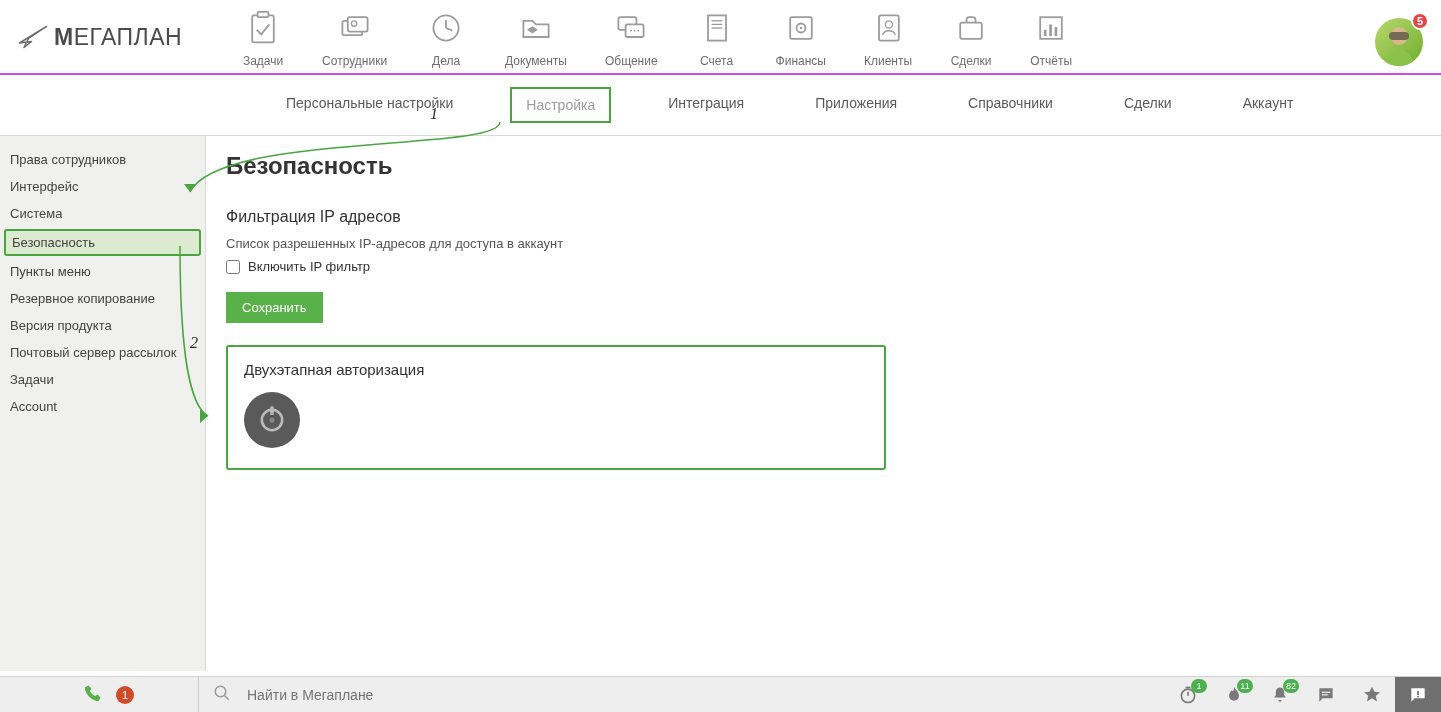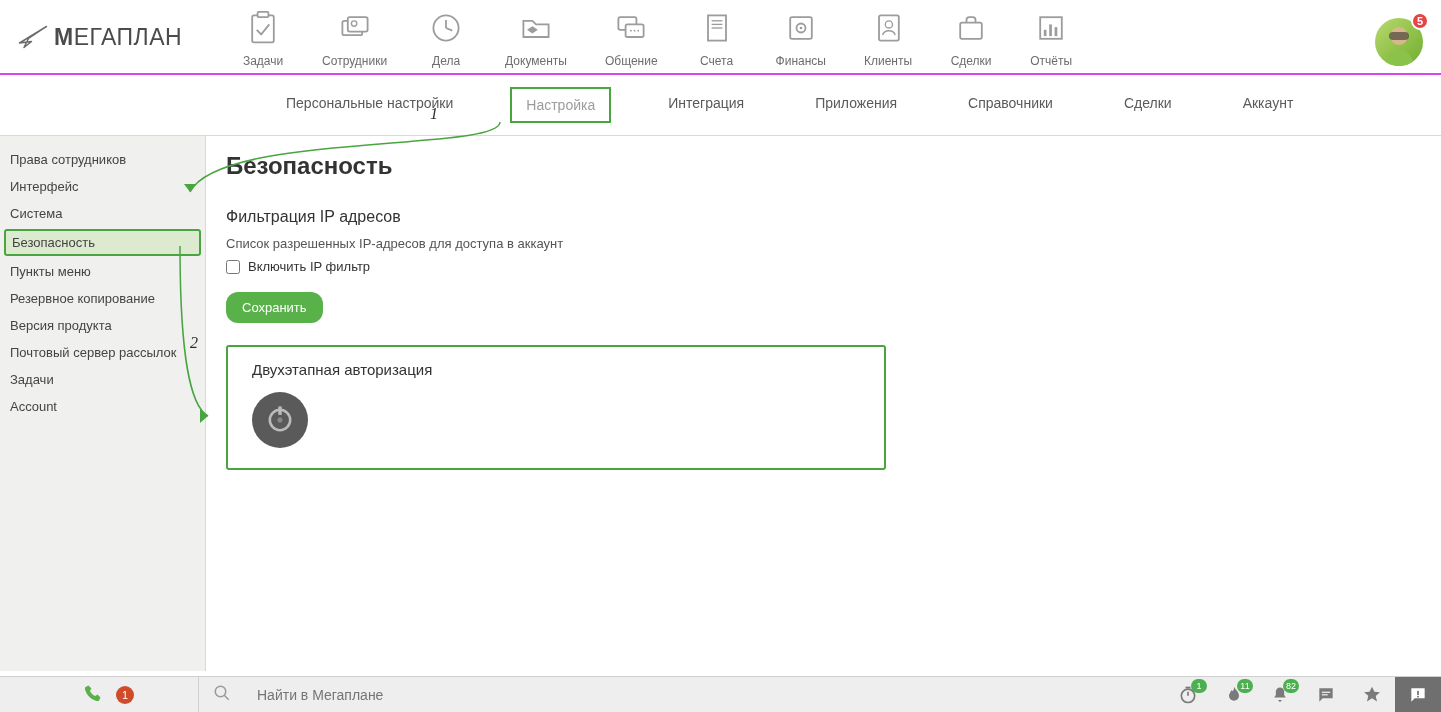--- a/index.html
+++ b/index.html
@@ -36,40 +36,40 @@
   .sidebar .s-item { padding:6px 10px; font-size:13px; color:#444; cursor:pointer; }
   .sidebar .s-item.active { background:#dcead0; border:2px solid #49a53f; border-radius:3px; margin:2px 4px; padding:4px 6px;}
   .anno2{ top:198px; left:190px;}
 
   .content { padding:16px 24px 0 20px; flex:1; background:#fff; position:relative;}
   .content h1 { font-size:24px; font-weight:bold; margin-bottom:28px; }
   .content h2 { font-size:16px; font-weight:normal; color:#333; margin-bottom:10px;}
   .desc { font-size:13px; color:#555; margin-bottom:8px;}
   .chk-row { display:flex; align-items:center; gap:8px; margin-bottom:18px;}
   .chk-row input{ width:14px;height:14px;}
-  .btn-green { background:#59b14a; color:#fff; border:none; padding:8px 16px; font-size:13px; border-radius:12px; cursor:pointer;}
+  .btn-green { background:#59b14a; color:#fff; border:none; padding:8px 16px; font-size:13px; border-radius:0; cursor:pointer;}
   .btn-green.lg{ padding:9px 18px;}
 
-  .twofa-box { border:2px solid #49a53f; border-radius:3px; padding:14px 18px 20px 24px; margin-top:22px; max-width:660px;}
+  .twofa-box { border:2px solid #49a53f; border-radius:3px; padding:14px 18px 20px 16px; margin-top:22px; max-width:660px;}
   .twofa-box .box-title { font-size:15px; color:#333; margin-bottom:14px;}
   .twofa-row{ display:flex; gap:20px; align-items:flex-start;}
   .ga-icon{ width:56px;height:56px; border-radius:50%; background:#5a5a5a; display:flex;align-items:center;justify-content:center; flex-shrink:0;}
   .ga-icon svg{width:34px;height:34px;}
   .twofa-col .t1{ font-weight:bold; font-size:14px; margin-bottom:4px;}
   .twofa-col .t2{ font-size:11px; color:#888; margin-bottom:14px;}
 
   
   .arrow-svg{position:absolute; pointer-events:none; z-index:5;}
 
   
   .bottombar { position:absolute; bottom:0; left:0; right:0; height:36px; background:#eeeeee; border-top:1px solid #d0d0d0; display:flex; align-items:center;}
   .bb-left{ display:flex; align-items:center; gap:14px; width:198px; padding-left:84px;}
   .bb-left .phone{ color:#59b14a; }
   .bb-badge{ background:#d14b2a; color:#fff; font-size:11px; min-width:18px;height:18px;border-radius:9px; display:flex;align-items:center;justify-content:center;}
-  .bb-search{ flex:1; display:flex; align-items:center; padding:0 14px; gap:26px; border-left:1px solid #d0d0d0; height:100%;}
+  .bb-search{ flex:1; display:flex; align-items:center; padding:0 14px; gap:16px; border-left:1px solid #d0d0d0; height:100%;}
   .bb-search input{ border:none; background:transparent; font-size:14px; color:#888; outline:none; flex:1;}
   .bb-right{ display:flex; align-items:center; height:100%;}
   .bb-ic{ width:46px; height:100%; display:flex; align-items:center; justify-content:center; position:relative; cursor:pointer;}
   .bb-ic svg{ width:20px;height:20px; fill:#7a7a7a;}
   .bb-ic .mini-badge{ position:absolute; top:2px; right:4px; background:#4caf50; color:#fff; font-size:9px; min-width:16px;height:14px;border-radius:7px; display:flex;align-items:center;justify-content:center;}
   .bb-ic.dark{ background:#6f6f6f;}
   .bb-ic.dark svg{ fill:#fff;}
 </style>
 </head>
 <body>

